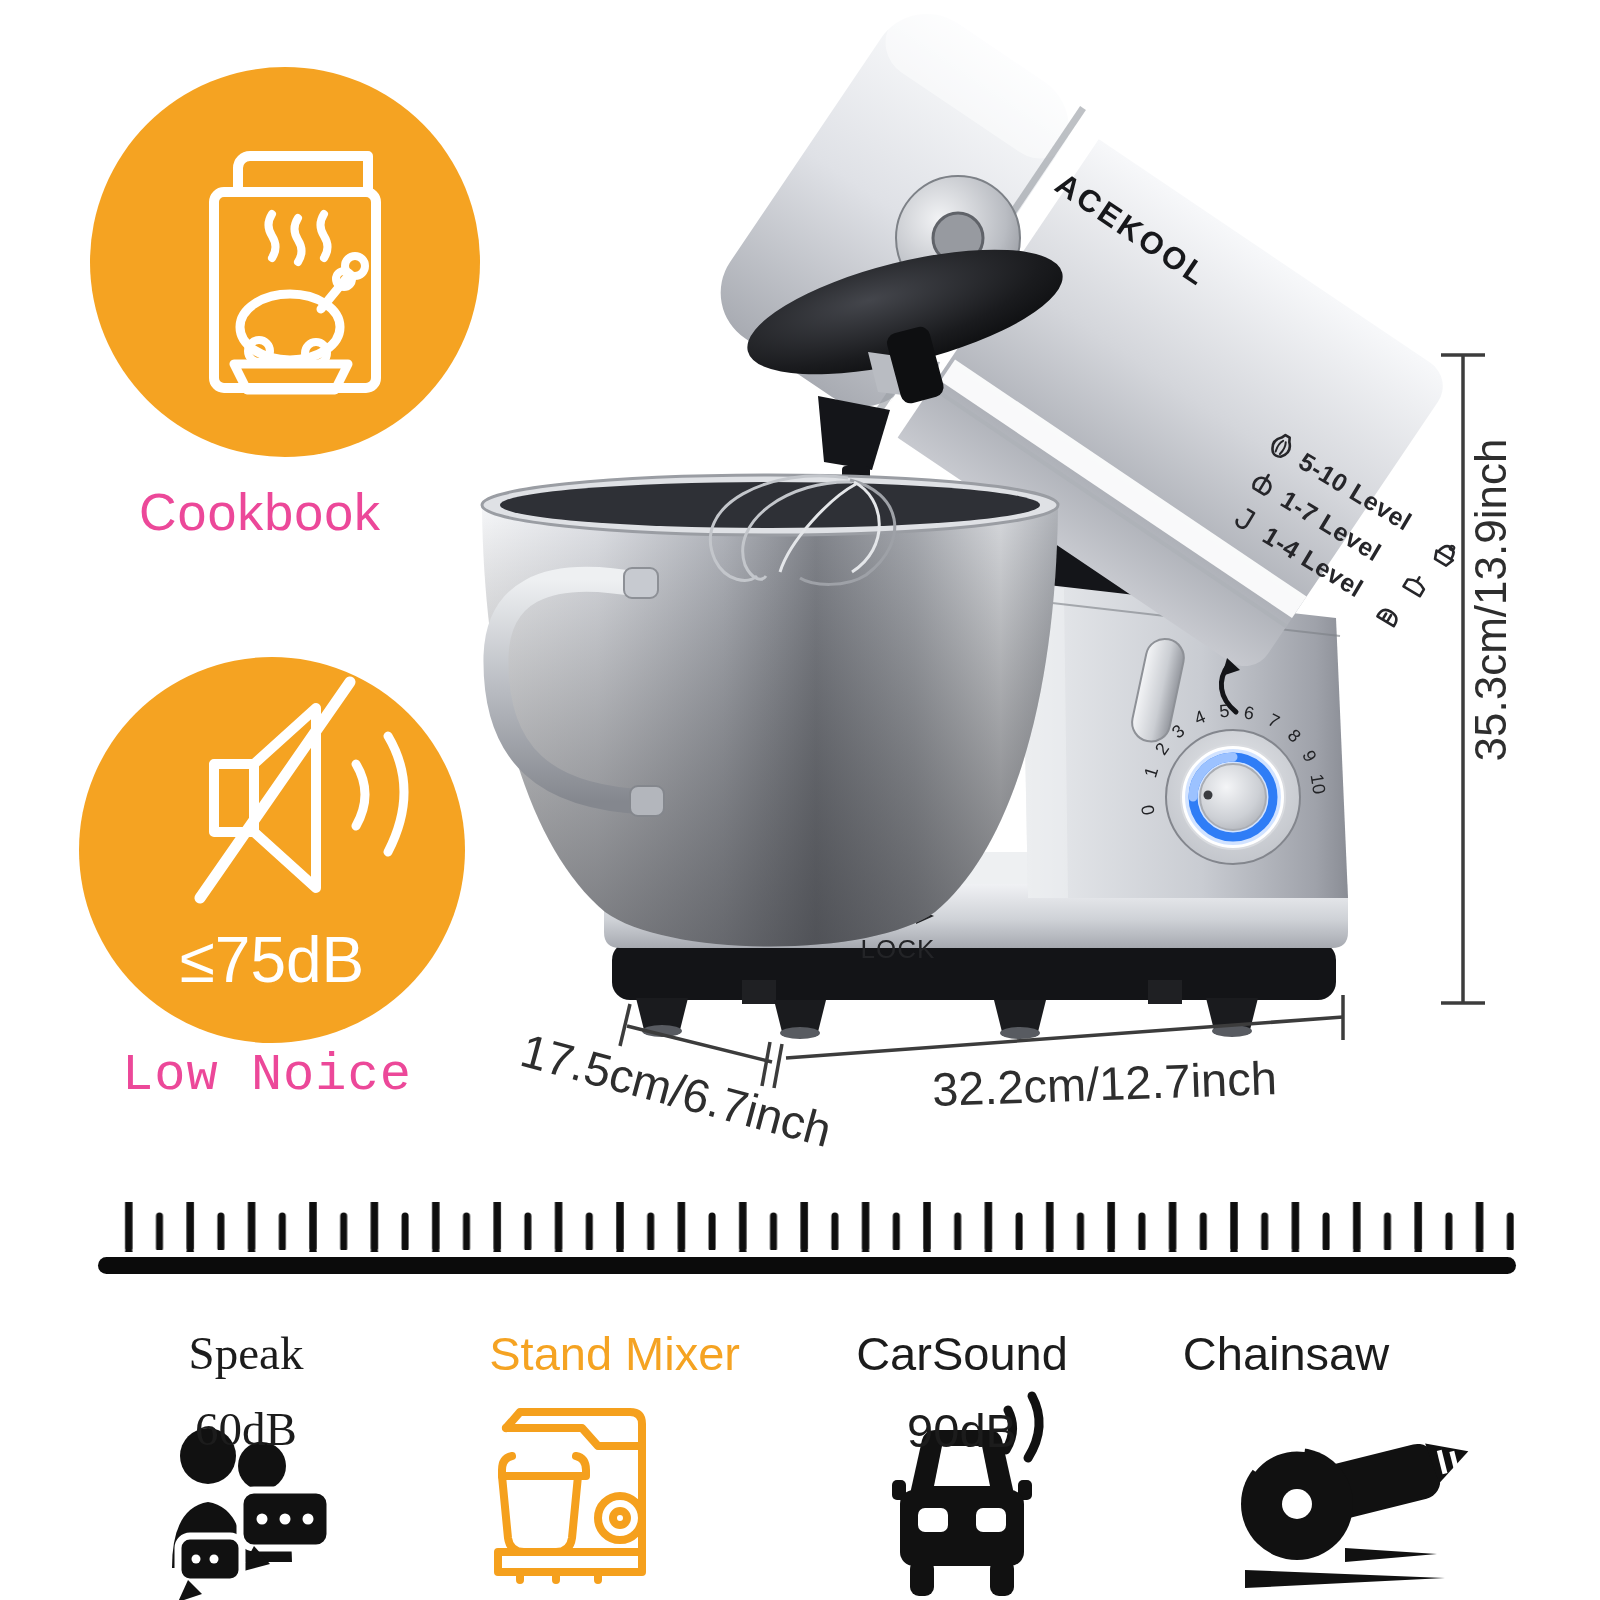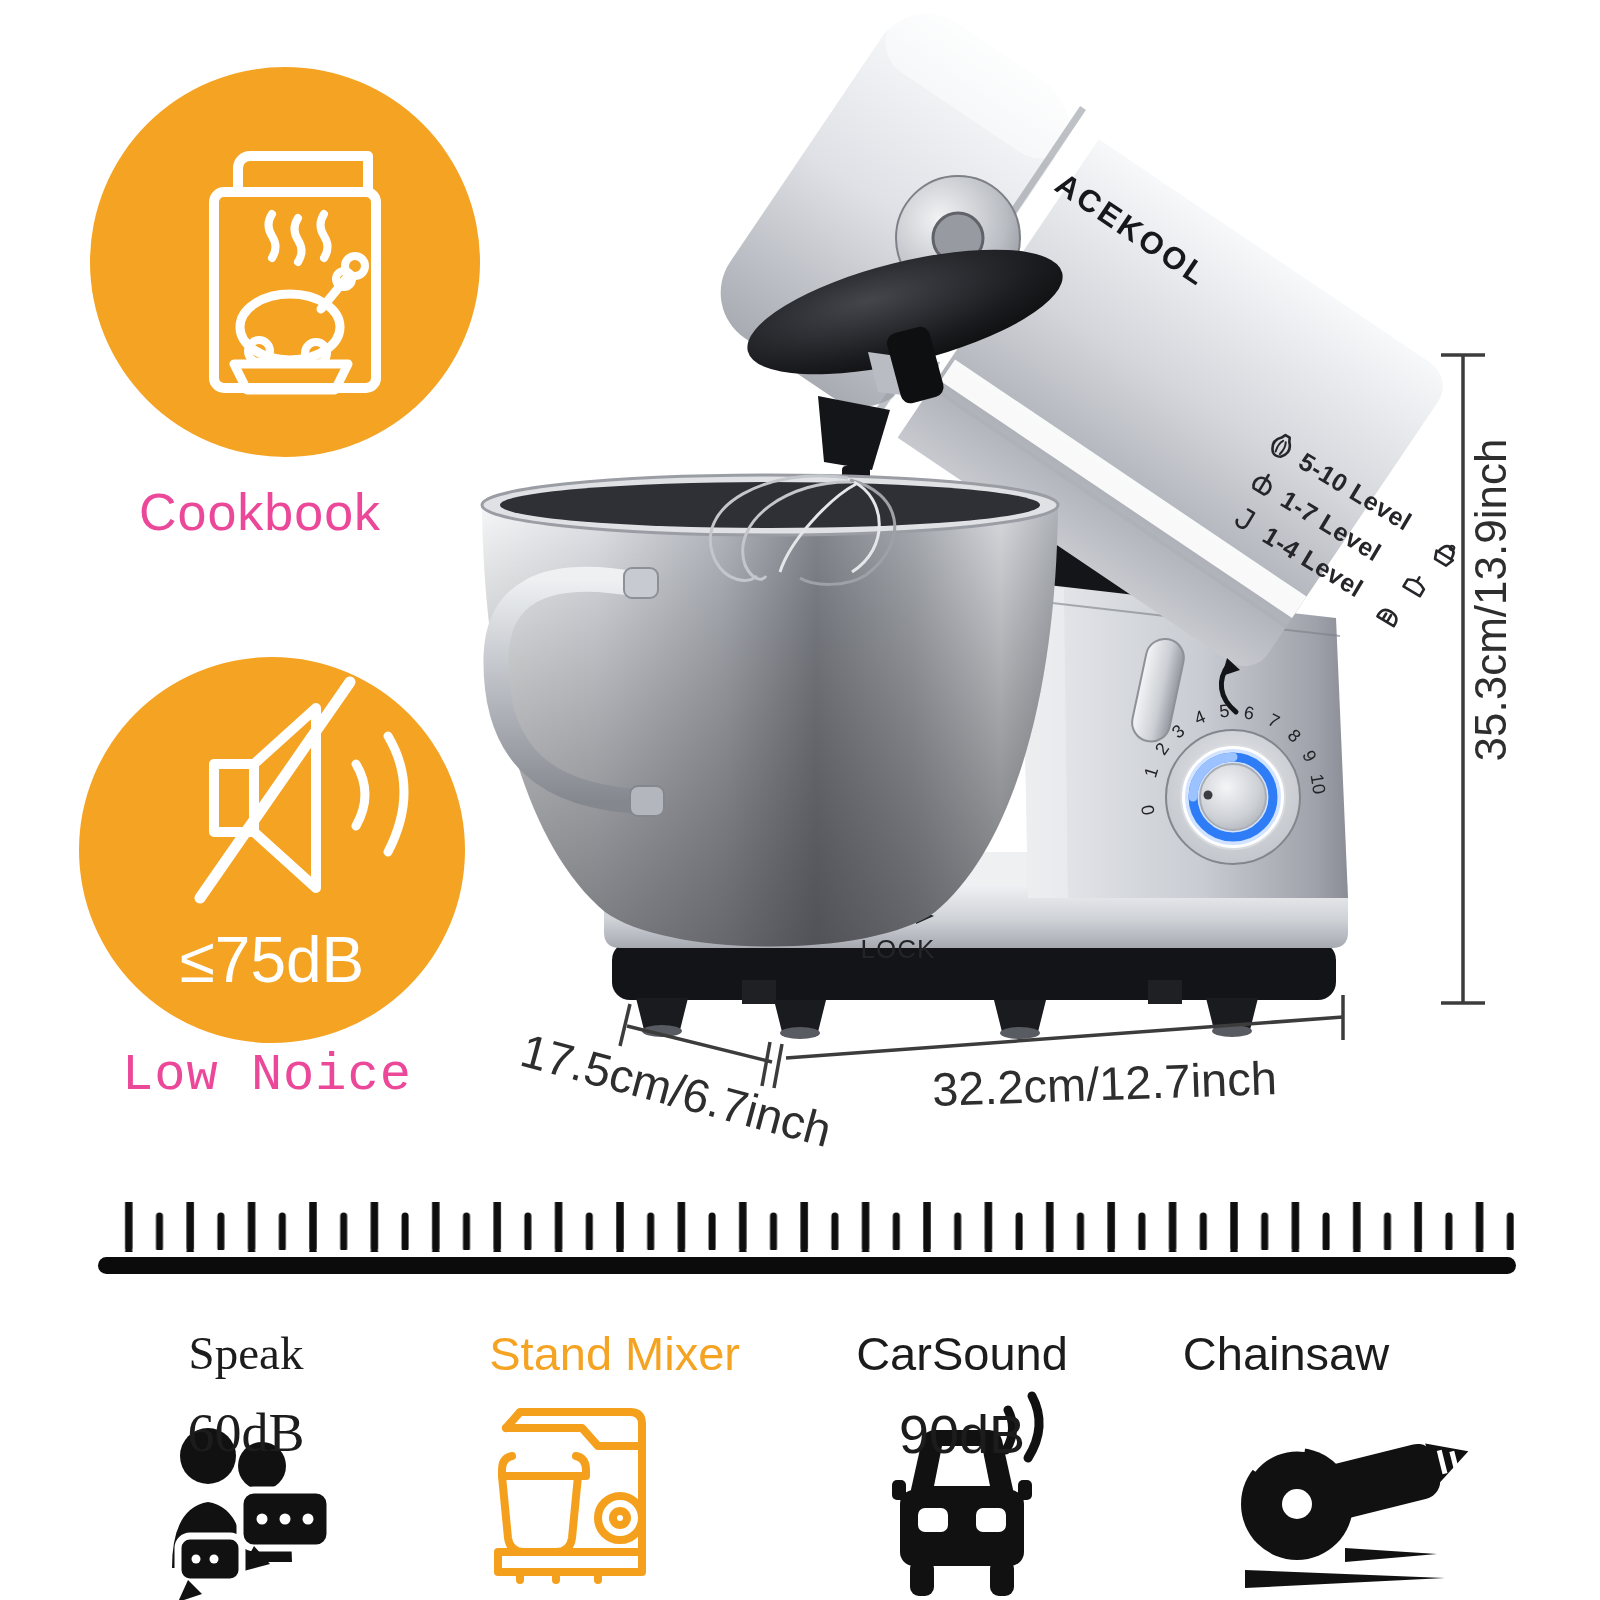--- a/index.html
+++ b/index.html
@@ -2,21 +2,21 @@
 <html><head>
 <meta charset="utf-8">
 <style>
   html,body{margin:0;padding:0;background:#fff;}
   .canvas{position:relative;width:1600px;height:1600px;background:#fff;overflow:hidden;
           font-family:"Liberation Sans","DejaVu Sans",sans-serif;color:#1d1d1f;}
   .art{position:absolute;left:0;top:0;}
   .feature-label{position:absolute;text-align:center;font-size:52px;letter-spacing:1px;color:#ec4899;}
   .noise-item{position:absolute;width:320px;text-align:center;}
   .noise-name{font-size:47px;color:#1c1c1c;}
-  .noise-db{font-size:54px;color:#1c1c1c;margin-top:22px;}
+  .noise-db{font-size:47px;color:#1c1c1c;margin-top:22px;}
   .noise-item.highlight .noise-name,.noise-item.highlight .noise-db{color:#F5A322;}
   text{font-family:"Liberation Sans","DejaVu Sans",sans-serif;}
 </style>
 </head>
 <body>
 
 <div class="canvas">
 
 <svg class="art" width="1600" height="1600" viewBox="0 0 1600 1600">
   <defs>

